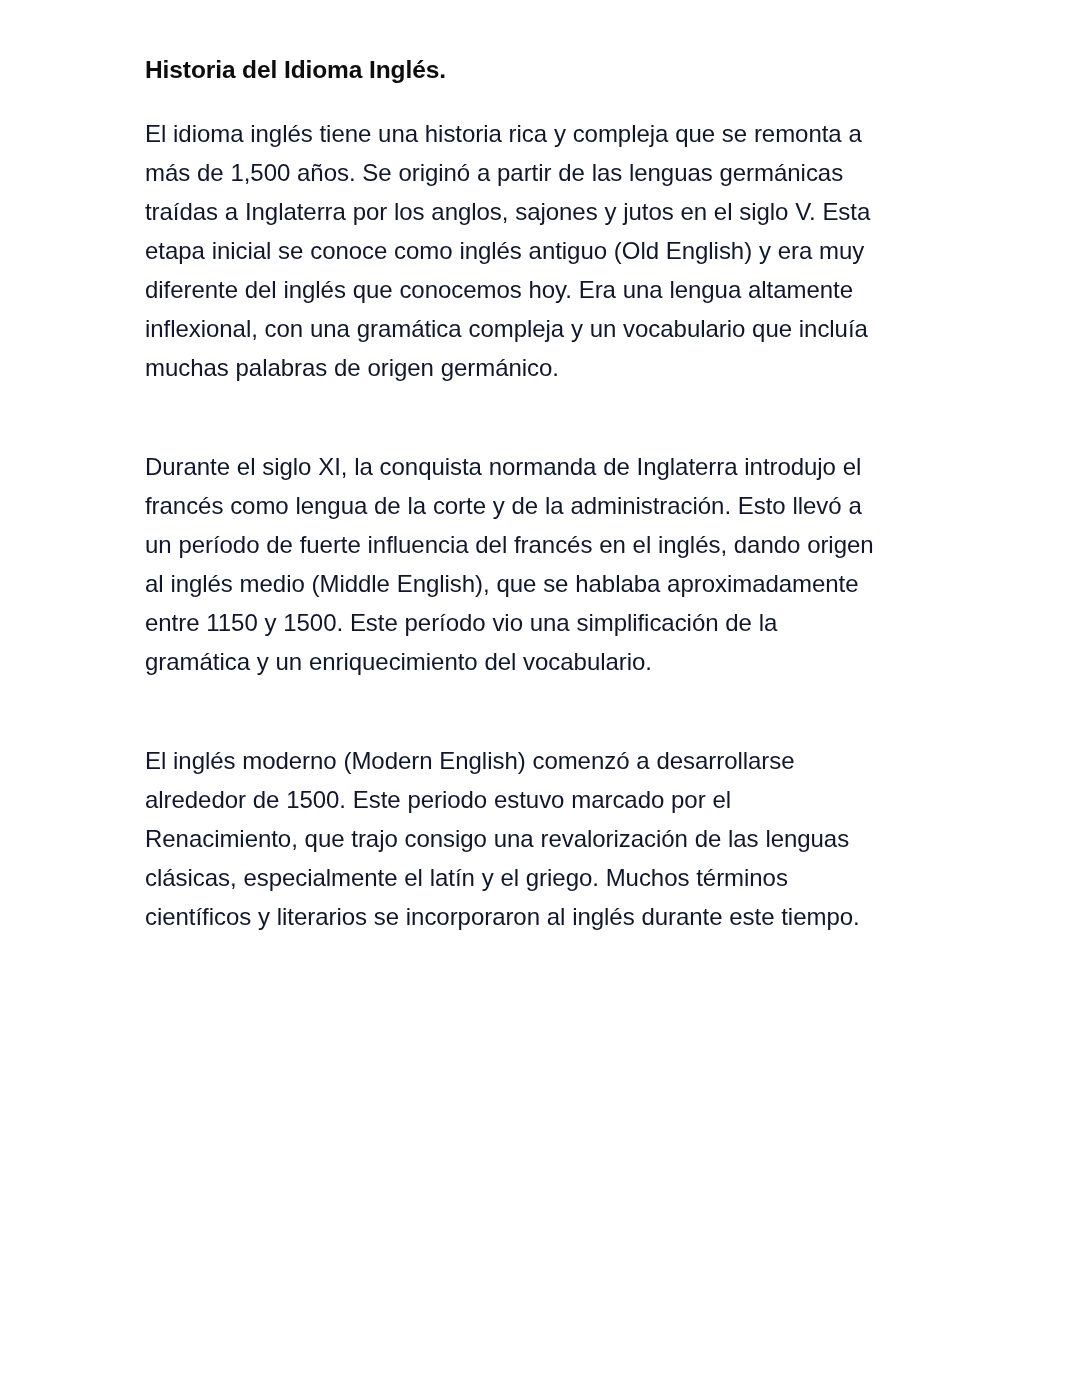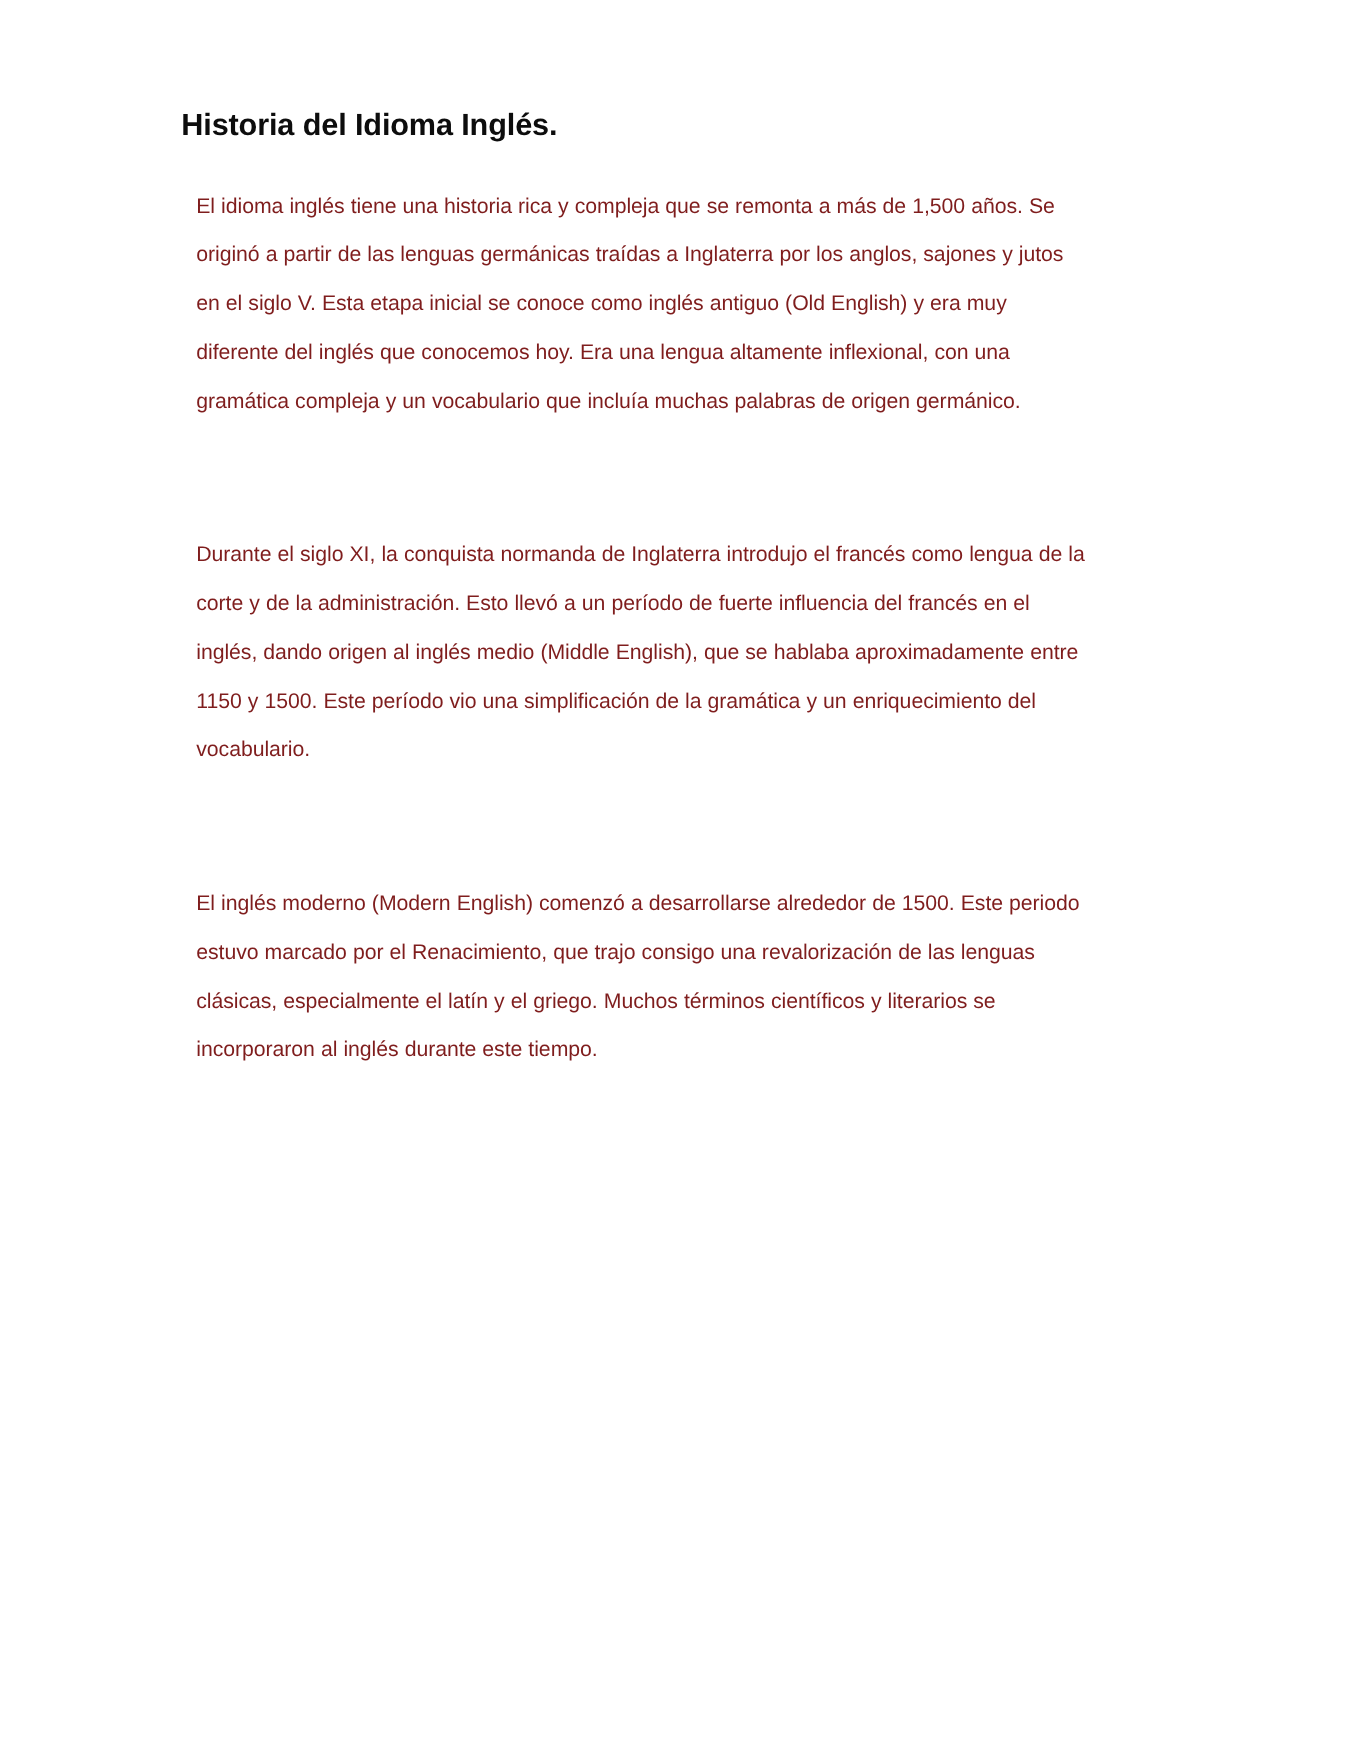--- a/index.html
+++ b/index.html
@@ -13,40 +13,40 @@
     background: #ffffff;
     font-family: "Liberation Sans", sans-serif;
     -webkit-font-smoothing: antialiased;
   }
   .page {
     position: relative;
     width: 1080px;
     height: 1210px;
     background: #ffffff;
     box-sizing: border-box;
-    padding: 85px 200px 0 145px;
+    padding: 54px 200px 0 145px;
   }
   .doc-body {
     width: 738px;
   }
   .doc-title {
     font-size: 24.5px;
     font-weight: bold;
     letter-spacing: -0.1px;
     color: #0d0d0d;
     line-height: 1.3;
     margin: 0 0 28px 0;
   }
   .doc-paragraph {
-    font-size: 17px;
+    font-size: 24px;
     font-weight: 400;
-    color: #7f1d1d;
+    color: #0f172a;
     line-height: 39px;
     letter-spacing: -0.05px;
-    margin: 12px;
+    margin: 0;
     word-spacing: 0.2px;
   }
   .para-gap {
     height: 60px;
   }
 </style>
 </head>
 <body>
 
 <div class="page">

